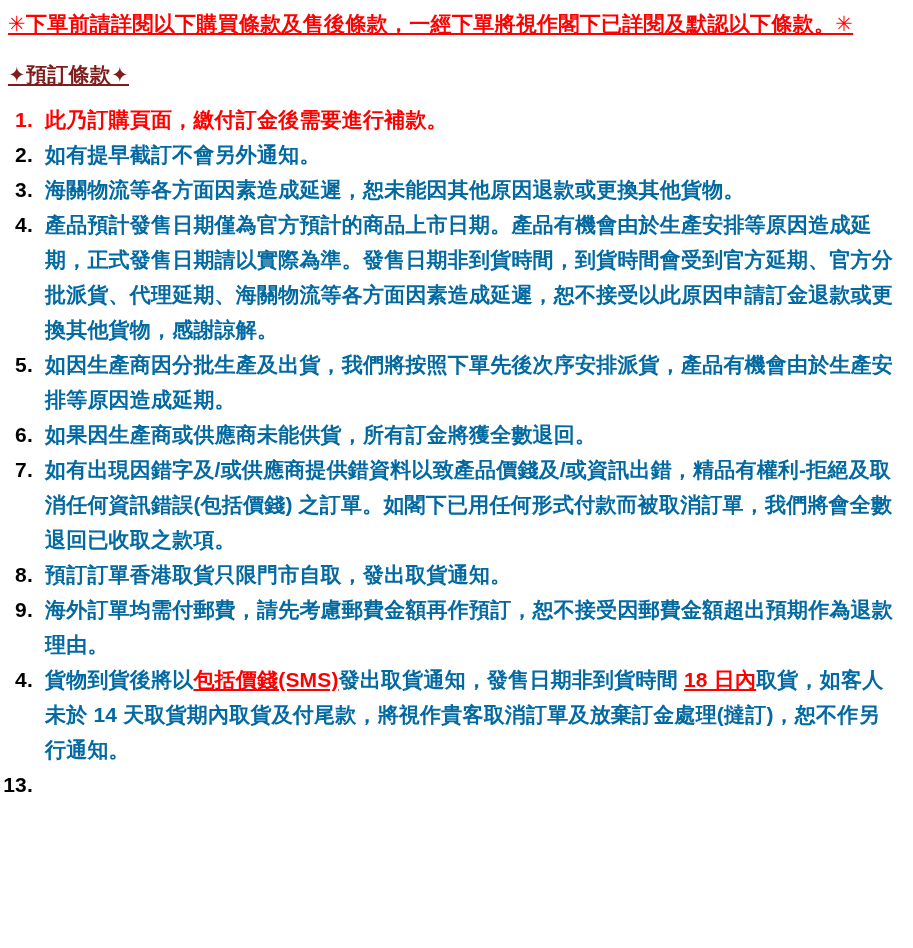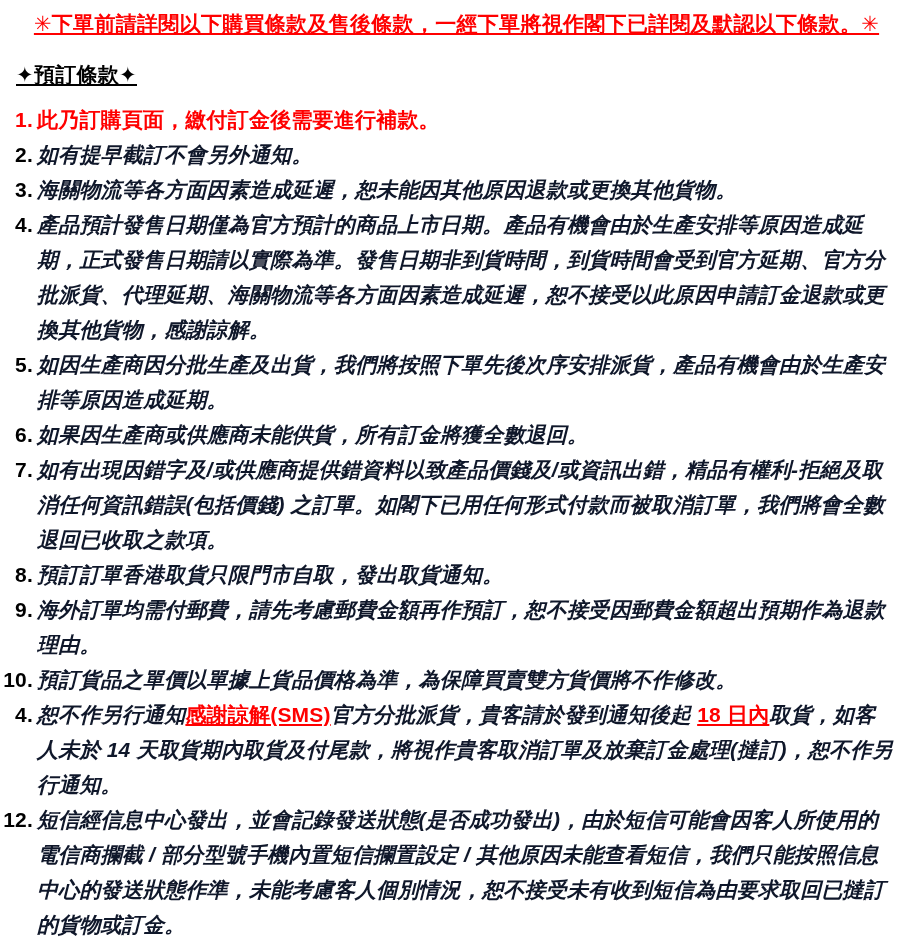--- a/index.html
+++ b/index.html
@@ -15,28 +15,27 @@
     font-weight: bold;
     color: #000000;
   }
   .notice {
     color: #ff0000;
     text-decoration: underline;
     font-size: 21px;
     line-height: 26px;
     margin: 11px 8px 0 8px;
     letter-spacing: 0.3px;
-    text-align: center;
   }
   .section-title {
-    color: #000000;
+    color: #7f1d1d;
     text-decoration: underline;
     font-size: 21px;
     line-height: 26px;
-    margin: 25px 8px 0 16px;
+    margin: 25px 8px 0 8px;
     letter-spacing: 0.3px;
   }
   ol.terms {
     list-style: none;
     margin: 14px 0 0 0;
     padding: 0 20px 0 2px;
   }
   ol.terms li {
     display: flex;
     align-items: flex-start;
@@ -44,24 +43,24 @@
     line-height: 35px;
     letter-spacing: 0.2px;
   }
   .num {
     flex: 0 0 31px;
     text-align: right;
     white-space: nowrap;
   }
   .txt {
     flex: 1;
-    margin-left: 4px;
+    margin-left: 12px;
     overflow-wrap: break-word;
   }
-  .seg-normal { color: #0f172a; font-style: italic; }
+  .seg-normal { color: #0369a1; }
   .seg-red { color: #ff0000; }
   .seg-red-underline { color: #ff0000; text-decoration: underline; }
 </style>
 </head>
 <body>
 
 <div class="notice">✳下單前請詳閱以下購買條款及售後條款，一經下單將視作閣下已詳閱及默認以下條款。✳</div>
 
 <div class="section-title">✦預訂條款✦</div>
 
@@ -96,28 +95,20 @@
     </li>
     <li>
       <span class="num">8.</span>
       <span class="txt"><span class="seg-normal">預訂訂單香港取貨只限門市自取，發出取貨通知。</span></span>
     </li>
     <li>
       <span class="num">9.</span>
       <span class="txt"><span class="seg-normal">海外訂單均需付郵費，請先考慮郵費金額再作預訂，恕不接受因郵費金額超出預期作為退款理由。</span></span>
     </li>
     <li>
-      <span class="num">10.</span>
-      <span class="txt"><span class="seg-normal">預訂貨品之單價以單據上貨品價格為準，為保障買賣雙方貨價將不作修改。</span></span>
-    </li>
-    <li>
       <span class="num">4.</span>
-      <span class="txt"><span class="seg-normal">恕不作另行通知</span><span class="seg-red-underline">感謝諒解(SMS)</span><span class="seg-normal">官方分批派貨，貴客請於發到通知後起 </span><span class="seg-red-underline">18 日內</span><span class="seg-normal">取貨，如客人未於 14 天取貨期內取貨及付尾款，將視作貴客取消訂單及放棄訂金處理(撻訂)，恕不作另行通知。</span></span>
-    </li>
-    <li>
-      <span class="num">12.</span>
-      <span class="txt"><span class="seg-normal">短信經信息中心發出，並會記錄發送狀態(是否成功發出)，由於短信可能會因客人所使用的電信商攔截 / 部分型號手機內置短信攔置設定 / 其他原因未能查看短信，我們只能按照信息中心的發送狀態作準，未能考慮客人個別情況，恕不接受未有收到短信為由要求取回已撻訂的貨物或訂金。</span></span>
+      <span class="txt"><span class="seg-normal">貨物到貨後將以</span><span class="seg-red-underline">包括價錢(SMS)</span><span class="seg-normal">發出取貨通知，發售日期非到貨時間 </span><span class="seg-red-underline">18 日內</span><span class="seg-normal">取貨，如客人未於 14 天取貨期內取貨及付尾款，將視作貴客取消訂單及放棄訂金處理(撻訂)，恕不作另行通知。</span></span>
     </li>
     <li>
       <span class="num">13.</span>
       <span class="txt"></span>
     </li>
   </ol>
 
 </body></html>

